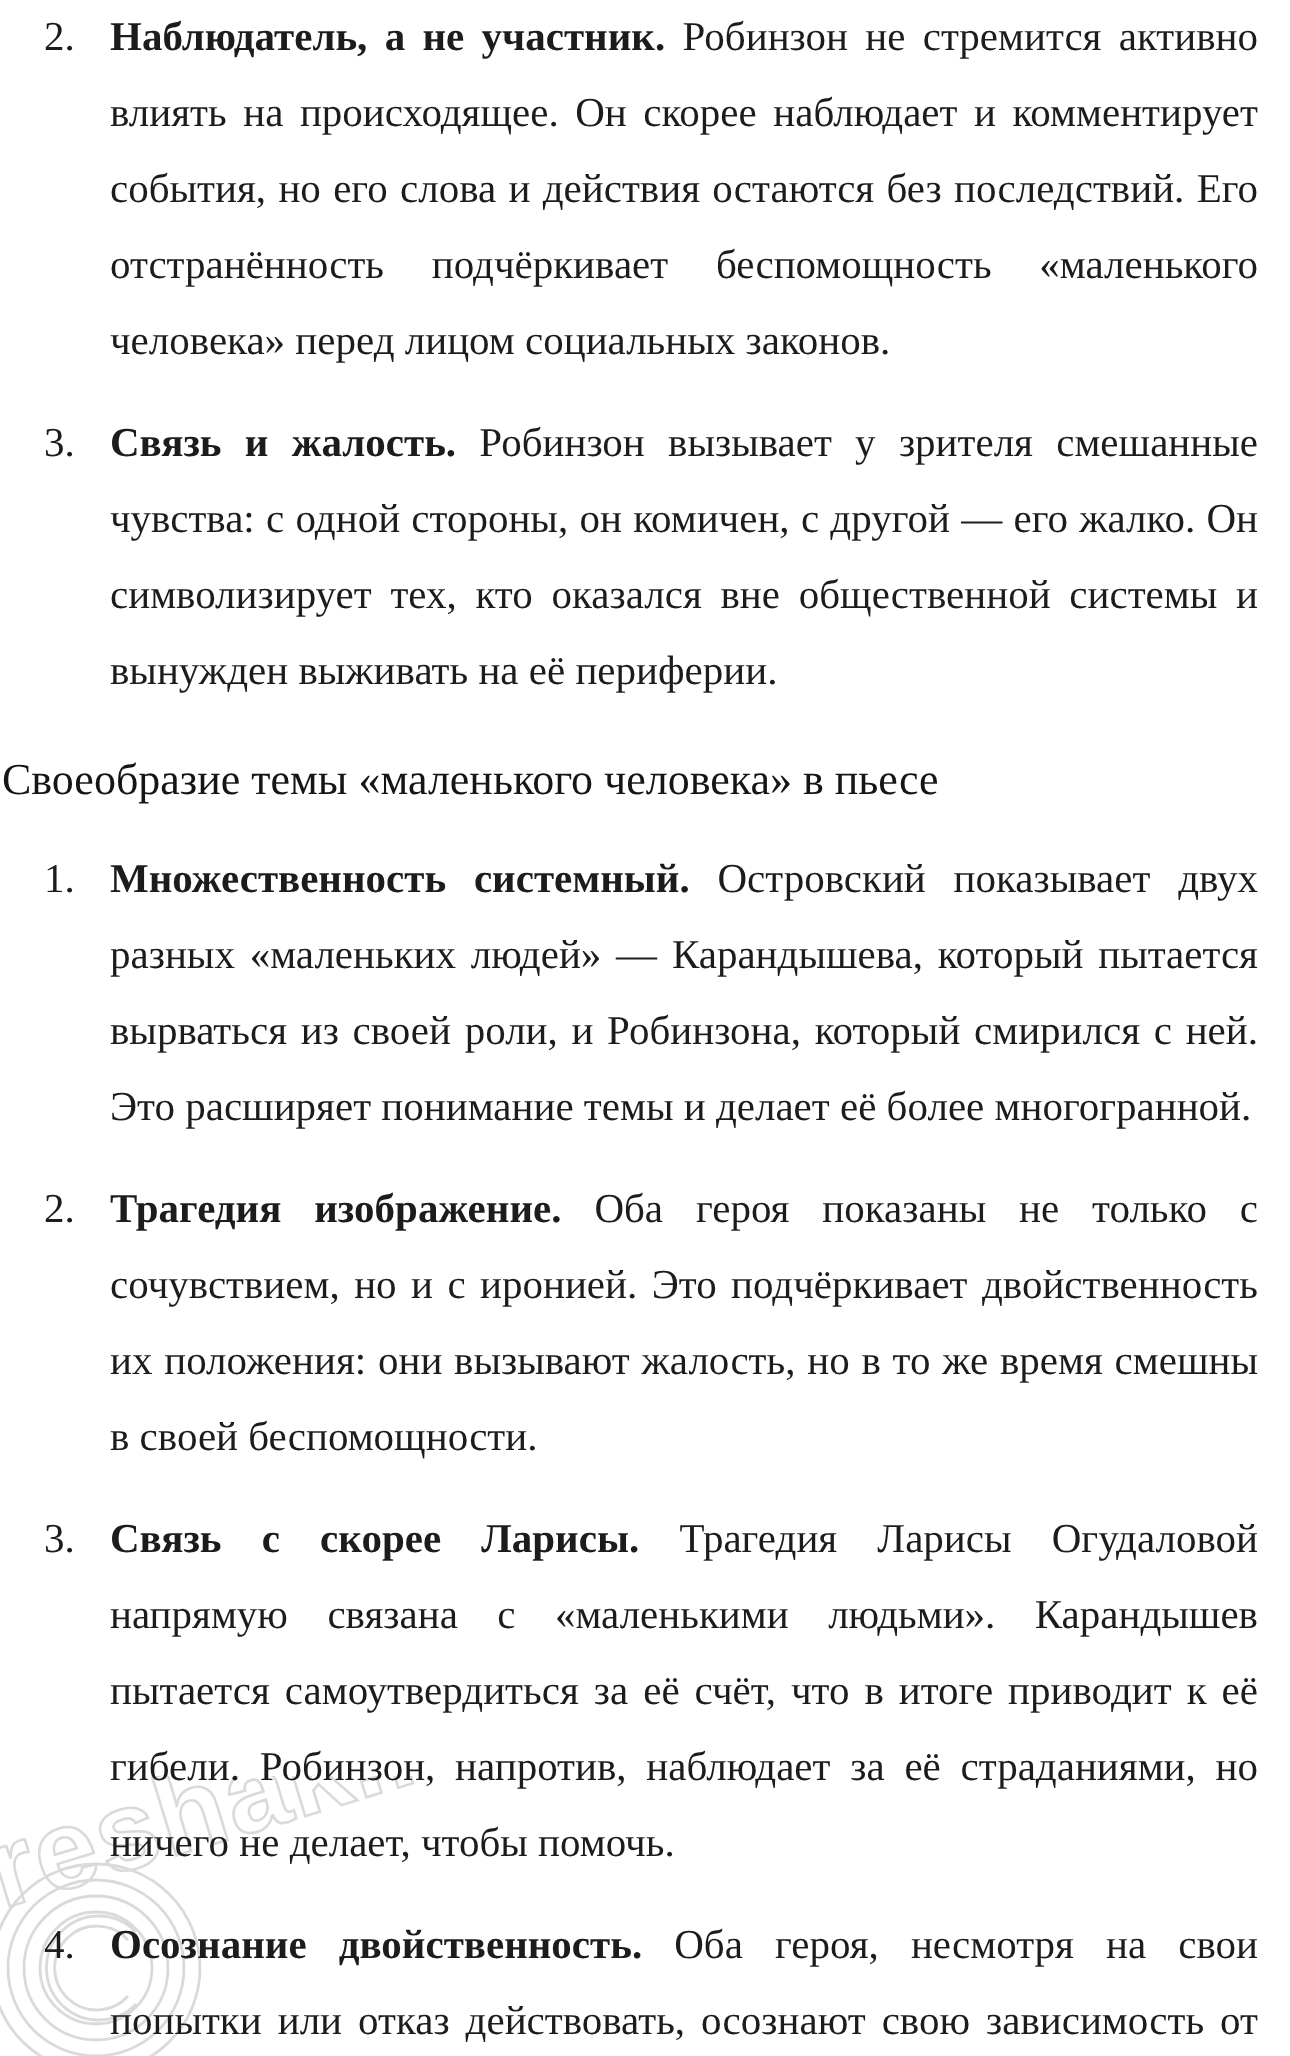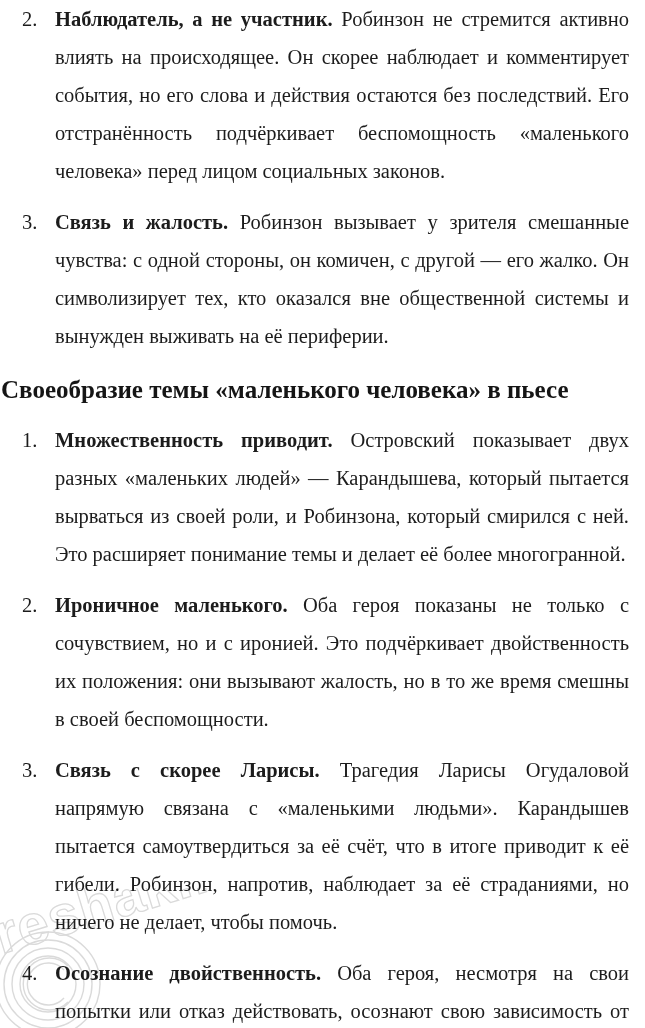--- a/index.html
+++ b/index.html
@@ -75,23 +75,23 @@
     hyphens: none;
     padding-right: 16px;
   }
   .para .lead {
     font-weight: 700;
   }
 
   .section-heading {
     margin: 0;
     padding: 0 0 0 1px;
-    font-size: 25px;
+    font-size: 22px;
     line-height: 38px;
-    font-weight: 700;
+    font-weight: 400;
     text-align: left;
     color: #151515;
   }
 
   
   .block-top     { padding-top: 0px; }
   .gap-heading   { height: 16px; }
   .gap-after-h   { height: 12px; }
 
   .list-item-spacer { height: 13px; }
@@ -141,30 +141,30 @@
     <div class="gap-heading"></div>
 
     <h2 class="section-heading">Своеобразие темы «маленького человека» в пьесе</h2>
 
     <div class="gap-after-h"></div>
 
     <ol class="numlist">
       <li>
         <span class="marker">1.</span>
         <p class="para">
-          <span class="lead">Множественность приводит.</span><span> Островский показывает двух разных «маленьких людей» — Карандышева, который пытается вырваться из своей роли, и Робинзона, который смирился с ней. Это расширяет понимание темы и делает её более многогранной.</span>
+          <span class="lead">Множественность системный.</span><span> Островский показывает двух разных «маленьких людей» — Карандышева, который пытается вырваться из своей роли, и Робинзона, который смирился с ней. Это расширяет понимание темы и делает её более многогранной.</span>
         </p>
       </li>
 
       <div class="list-item-spacer"></div>
 
       <li>
         <span class="marker">2.</span>
         <p class="para">
-          <span class="lead">Ироничное маленького.</span><span> Оба героя показаны не только с сочувствием, но и с иронией. Это подчёркивает двойственность их положения: они вызывают жалость, но в то же время смешны в своей беспомощности.</span>
+          <span class="lead">Трагедия изображение.</span><span> Оба героя показаны не только с сочувствием, но и с иронией. Это подчёркивает двойственность их положения: они вызывают жалость, но в то же время смешны в своей беспомощности.</span>
         </p>
       </li>
 
       <div class="list-item-spacer"></div>
 
       <li>
         <span class="marker">3.</span>
         <p class="para">
           <span class="lead">Связь с скорее Ларисы.</span><span> Трагедия Ларисы Огудаловой напрямую связана с «маленькими людьми». Карандышев пытается самоутвердиться за её счёт, что в итоге приводит к её гибели. Робинзон, напротив, наблюдает за её страданиями, но ничего не делает, чтобы помочь.</span>
         </p>

